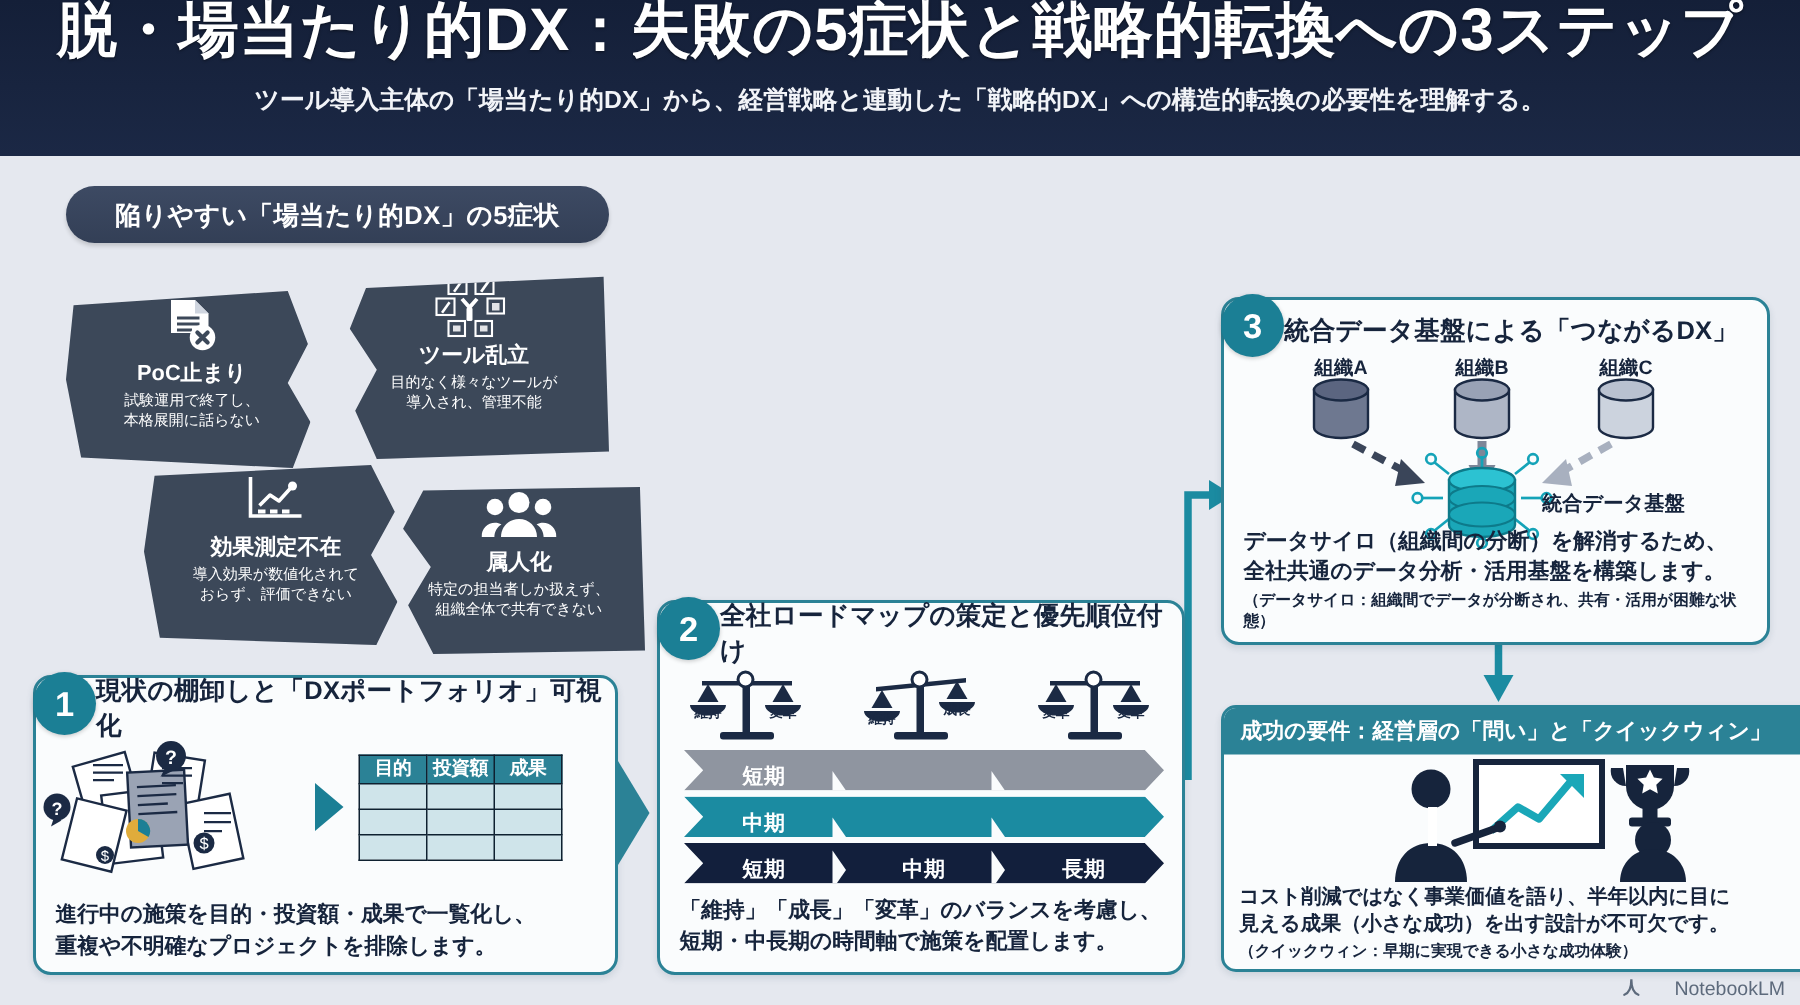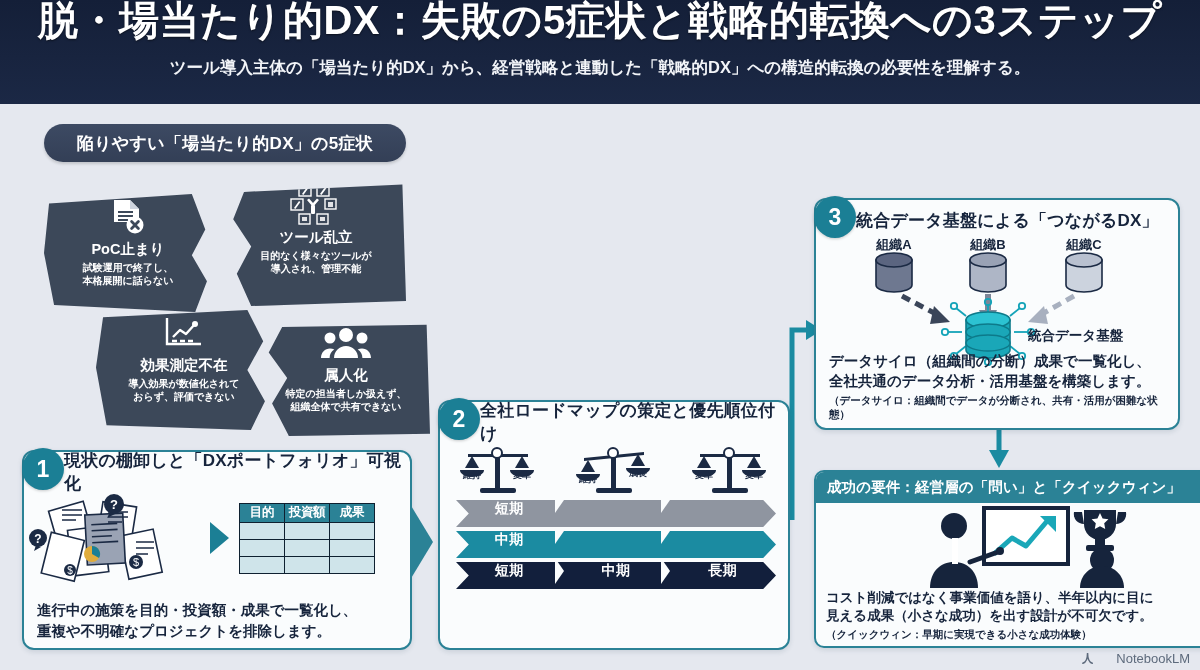--- a/index.html
+++ b/index.html
@@ -37,21 +37,21 @@
     font-size: 17px; font-weight: 700; letter-spacing: .3px;
     box-shadow: 0 2px 3px rgba(0,0,0,.16);
   }
   .shards { position: absolute; left: 36px; top: 168px; width: 400px; height: 265px; }
   .shard {
     position: absolute; background: #3c4859; color: #fff; text-align: center;
     box-shadow: 0 3px 5px rgba(30,40,60,.22);
   }
   .shard .sy-icon { height: 46px; display: flex; align-items: center; justify-content: center; }
   .shard .sy-title { font-size: 14.5px; font-weight: 700; line-height: 1.1; margin-top: 2px; }
-  .shard .sy-desc  { font-size: 10px; font-weight: 700; line-height: 1.35; margin-top: 3px; padding: 0 6px; }
+  .shard .sy-desc  { font-size: 10px; font-weight: 400; line-height: 1.35; margin-top: 3px; padding: 0 6px; }
 
   .shard-a { left: 8px;   top: 26px;  width: 168px; height: 118px;
     clip-path: polygon(3% 8%, 88% 0%, 96% 30%, 88% 52%, 97% 74%, 90% 100%, 6% 94%, 0% 50%); }
   .shard-b { left: 190px; top: 14px;  width: 180px; height: 124px;
     clip-path: polygon(10% 8%, 98% 2%, 100% 96%, 14% 100%, 6% 74%, 14% 52%, 4% 30%); }
   .shard-c { left: 60px;  top: 142px; width: 176px; height: 120px;
     clip-path: polygon(4% 6%, 86% 0%, 95% 26%, 86% 50%, 96% 76%, 88% 100%, 6% 96%, 0% 48%); }
   .shard-d { left: 226px; top: 152px; width: 168px; height: 116px;
     clip-path: polygon(12% 6%, 98% 4%, 100% 98%, 16% 100%, 6% 72%, 15% 50%, 4% 28%); }
 
@@ -106,21 +106,21 @@
   }
 
   
   #step2 { left: 438px; top: 400px; width: 352px; height: 250px; }
   .s2-scales { position: absolute; left: 0; top: 42px; width: 100%; height: 52px;
     display: flex; justify-content: space-around; align-items: flex-start; }
   .s2-bands { position: absolute; left: 16px; top: 98px; width: 320px; }
   .band {
     position: relative; height: 27px; margin-bottom: 4px;
     clip-path: polygon(0 0, 96% 0, 100% 50%, 96% 100%, 0 100%, 4% 50%);
-    display: flex; align-items: flex-start;
+    display: flex; align-items: flex-end;
   }
   .band-gray { background: #8f95a0; }
   .band-teal { background: #1b8ba1; }
   .band-navy { background: #121f3c; }
   .band .seg { flex: 1; position: relative; text-align: center;
     color: #fff; font-size: 14px; font-weight: 700; letter-spacing: .5px; }
   .band .seg + .seg::before {
     content: ""; position: absolute; left: -8px; top: 50%; transform: translateY(-50%);
     width: 0; height: 0; border-left: 9px solid #fafcfd;
     border-top: 13.5px solid transparent; border-bottom: 13.5px solid transparent;
@@ -421,20 +421,24 @@
         <span class="seg"></span>
         <span class="seg"></span>
       </div>
       <div class="band band-navy">
         <span class="seg">短期</span>
         <span class="seg">中期</span>
         <span class="seg">長期</span>
       </div>
     </div>
 
+    <div class="card-foot">
+      <div>「維持」「成長」「変革」のバランスを考慮し、</div>
+      <div>短期・中長期の時間軸で施策を配置します。</div>
+    </div>
   </div>
 
   <div class="card" id="step3">
     <div class="badge">3</div>
     <div class="card-head">
       <span class="card-title">統合データ基盤による「つながるDX」</span>
     </div>
 
     <div class="s3-diagram">
       <svg width="362" height="130" viewBox="0 0 362 130">
@@ -493,21 +497,21 @@
           <path d="M150 84h44v30a22 8 0 0 1-44 0z" fill="#1aa7b8" stroke="#0d7a8a" stroke-width="1.6"></path>
           <ellipse cx="172" cy="84" rx="22" ry="8" fill="#2cc2d2" stroke="#0d7a8a" stroke-width="1.6"></ellipse>
           <ellipse cx="172" cy="96" rx="22" ry="8" fill="#1aa7b8" stroke="#0d7a8a" stroke-width="1.4"></ellipse>
           <ellipse cx="172" cy="107" rx="22" ry="8" fill="#1aa7b8" stroke="#0d7a8a" stroke-width="1.4"></ellipse>
         </g>
         <text x="212" y="104" font-size="13.5" font-weight="bold" fill="#16243c" font-family="Liberation Sans">統合データ基盤</text>
       </svg>
     </div>
 
     <div class="card-foot">
-      <div>データサイロ（組織間の分断）成果で一覧化し、</div>
+      <div>データサイロ（組織間の分断）を解消するため、</div>
       <div>全社共通のデータ分析・活用基盤を構築します。</div>
       <span class="tiny">（データサイロ：組織間でデータが分断され、共有・活用が困難な状態）</span>
     </div>
   </div>
 
   <div id="success">
     <div class="succ-head">成功の要件：経営層の「問い」と「クイックウィン」</div>
     <div class="succ-art">
       <svg width="230" height="84" viewBox="0 0 230 84">
 

